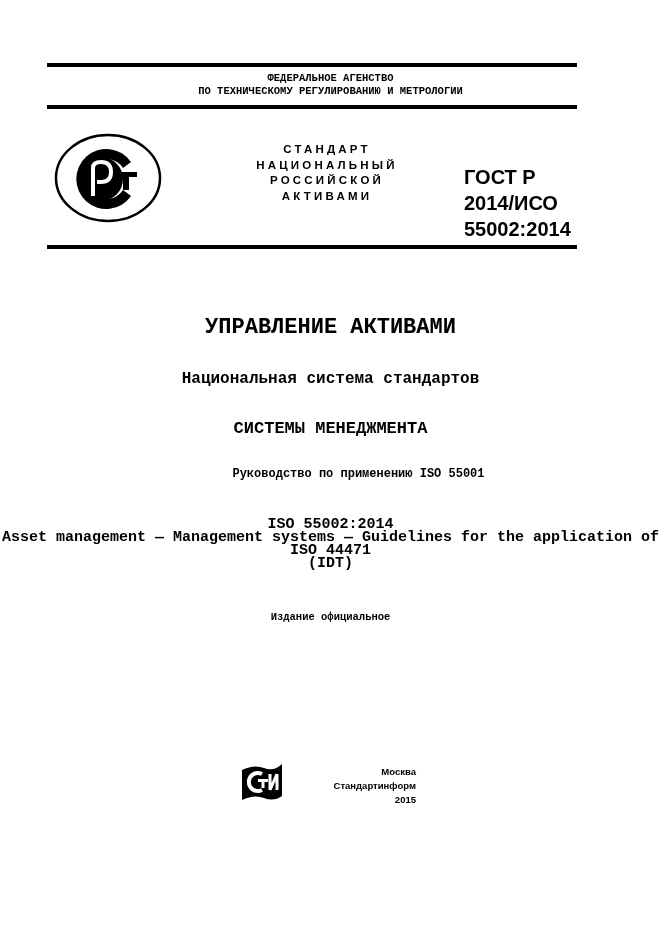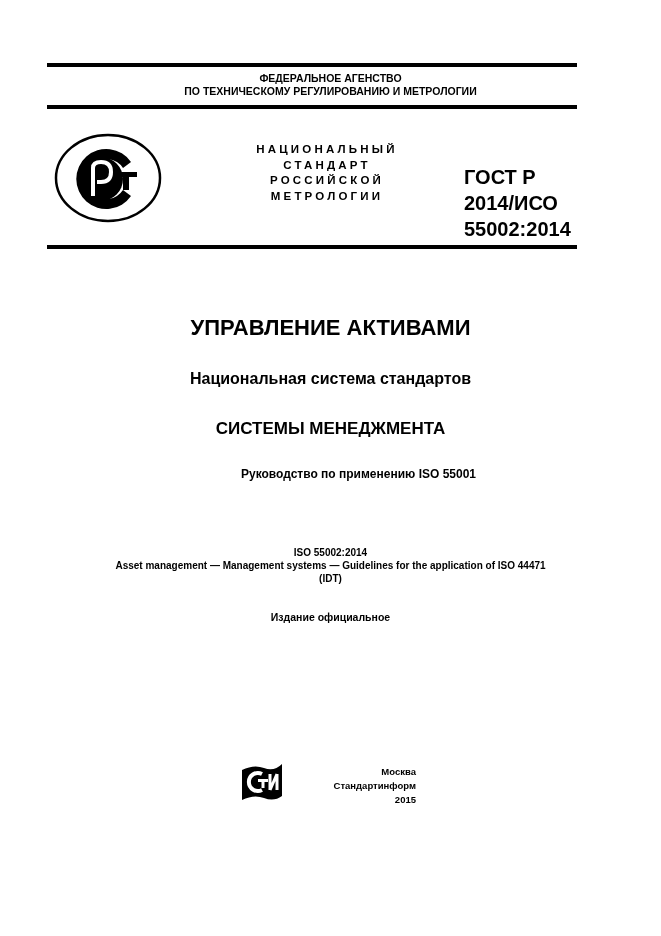--- a/index.html
+++ b/index.html
@@ -1,29 +1,29 @@
 <!DOCTYPE html>
 <html><head>
   <meta charset="utf-8">
   <style>
     html, body { margin: 0; padding: 0; background: #ffffff; }
     body { width: 661px; height: 936px; position: relative; overflow: hidden;
            font-family: "Liberation Sans", sans-serif; color: #000; }
     .rule { position: absolute; left: 47px; width: 530px; height: 4px; background: #000; }
-    .center { position: absolute; left: 0; width: 661px; text-align: center; font-weight: bold; }
+    .center { position: absolute; left: 0; width: 661px; text-align: center; font-weight: bold; font-family: Liberation Mono, monospace; }
     .agency { top: 72px; font-size: 10.5px; line-height: 13px; }
     .natstd { position: absolute; left: 222px; width: 210px; top: 142px; text-align: center;
               font-weight: bold; font-size: 11.5px; line-height: 15.5px; letter-spacing: 3.2px; }
     .gost { position: absolute; left: 464px; top: 136px; font-weight: bold; font-size: 20px; line-height: 26px; margin-top: 28px; }
     .logo { position: absolute; left: 53px; top: 132px; }
     .t1 { top: 315px; font-size: 22px; }
     .t2 { top: 370px; font-size: 16px; }
     .t3 { top: 419px; font-size: 17px; }
     .t4 { top: 467px; font-size: 12px; padding-left: 28px; }
-    .iso { top: 546px; font-size: 10px; line-height: 13px; }
+    .iso { top: 518px; font-size: 15px; line-height: 13px; }
     .edition { top: 611px; font-size: 10.5px; }
     .publisher { position: absolute; left: 296px; width: 120px; top: 765px; text-align: right;
                  font-weight: bold; font-size: 9.5px; line-height: 14px; }
     .pubs-logo { position: absolute; left: 240px; top: 760px; }
   </style>
 </head>
 <body>
 
 <div class="rule" style="top:63px;"></div>
 <div class="center agency">
@@ -37,24 +37,24 @@
     <ellipse cx="55" cy="46" rx="52" ry="43" fill="none" stroke="#000" stroke-width="2.5"></ellipse>
     <path d="M78 30 A30 30 0 1 0 78 64 L70 58 A20 20 0 1 1 70 36 Z" fill="#000"></path>
     <circle cx="48" cy="47" r="22" fill="#000"></circle>
     <path d="M40 64 L40 36 Q40 30 48 30 Q58 30 58 40 Q58 50 48 50 L44 50" fill="none" stroke="#fff" stroke-width="4"></path>
     <rect x="62" y="40" width="22" height="5" fill="#000"></rect>
     <rect x="70" y="40" width="6" height="18" fill="#000"></rect>
   </svg>
 </div>
 
 <div class="natstd">
+  <div>СТАНДАРТ</div>
   <div>НАЦИОНАЛЬНЫЙ</div>
-  <div>СТАНДАРТ</div>
   <div>РОССИЙСКОЙ</div>
-  <div>МЕТРОЛОГИИ</div>
+  <div>АКТИВАМИ</div>
 </div>
 
 <div class="gost">
   <div>ГОСТ Р</div>
   <div>2014/ИСО</div>
   <div>55002:2014</div>
 </div>
 
 <div class="rule" style="top:245px;"></div>
 

